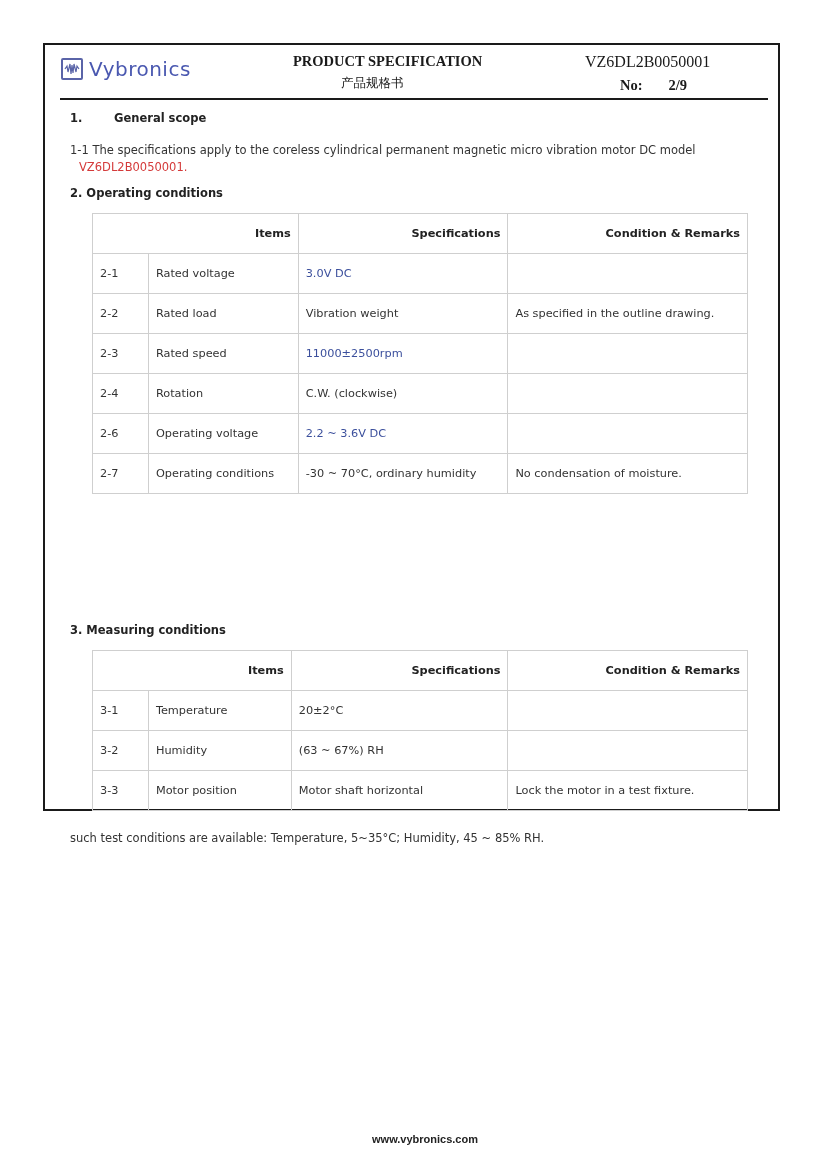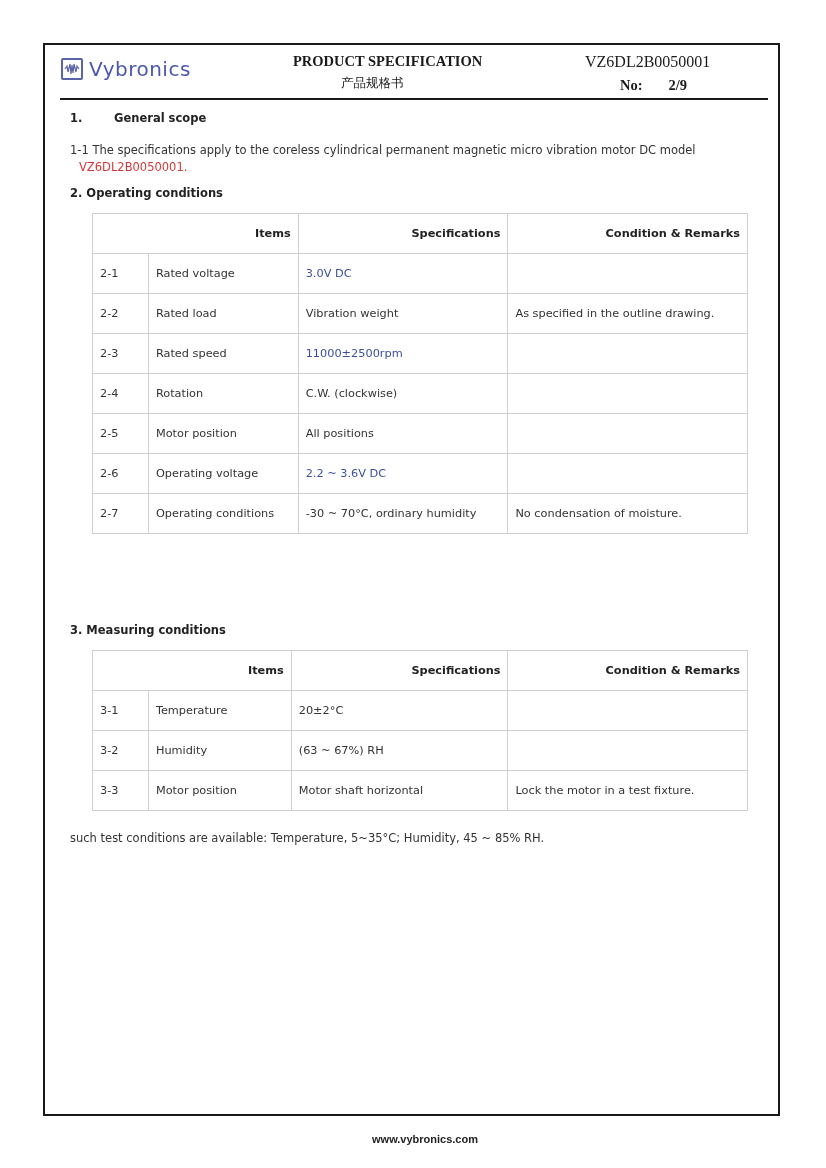--- a/index.html
+++ b/index.html
@@ -1,17 +1,17 @@
 <!DOCTYPE html>
 <html><head>
 <meta charset="utf-8">
 <style>
   html, body { margin: 0; padding: 0; background: #ffffff; }
   body { width: 826px; height: 1168px; position: relative; font-family: "DejaVu Sans", sans-serif; color: #2b2b2b; overflow: hidden; }
-  .frame { position: absolute; left: 43px; top: 43px; width: 737px; height: 1073px; border: 2px solid #1a1a1a; box-sizing: border-box; }
+  .frame { position: absolute; left: 43px; top: 43px; width: 737px; height: 768px; border: 2px solid #1a1a1a; box-sizing: border-box; }
   .header { position: absolute; left: 0; top: 0; width: 100%; height: 55px; }
   .header-rule { position: absolute; left: 15px; right: 10px; top: 53px; border-top: 2px solid #1a1a1a; }
   .logo { position: absolute; left: 16px; top: 12px; display: flex; align-items: center; }
   .logo-box { width: 22px; height: 22px; border: 2px solid #5a64a8; border-radius: 2px; box-sizing: border-box; display: flex; align-items: center; justify-content: center; }
   .logo-text { margin-left: 6px; font-family: "DejaVu Sans", sans-serif; font-size: 20px; color: #4a58b0; letter-spacing: 0.5px; }
   .hdr-title { position: absolute; left: 248px; top: 8px; font-family: "Liberation Serif", serif; font-weight: bold; font-size: 14.5px; color: #1a1a1a; }
   .hdr-cn { position: absolute; left: 296px; top: 30px; font-family: "DejaVu Sans", sans-serif; font-size: 12.5px; color: #1a1a1a; }
   .hdr-code { position: absolute; left: 540px; top: 8px; font-family: "Liberation Serif", serif; font-size: 16px; color: #1a1a1a; }
   .hdr-no { position: absolute; left: 575px; top: 32px; font-family: "Liberation Serif", serif; font-weight: bold; font-size: 14.5px; color: #1a1a1a; }
   .hdr-no span { margin-left: 26px; }
@@ -92,26 +92,20 @@
             <td class="blue">11000±2500rpm</td>
             <td></td>
           </tr>
           <tr>
             <td>2-4</td>
             <td>Rotation</td>
             <td>C.W. (clockwise)</td>
             <td></td>
           </tr>
           <tr>
-            <td>2-5</td>
-            <td>Motor position</td>
-            <td>All positions</td>
-            <td></td>
-          </tr>
-          <tr>
             <td>2-6</td>
             <td>Operating voltage</td>
             <td class="blue">2.2 ~ 3.6V DC</td>
             <td></td>
           </tr>
           <tr>
             <td>2-7</td>
             <td>Operating conditions</td>
             <td>-30 ~ 70°C, ordinary humidity</td>
             <td>No condensation of moisture.</td>

